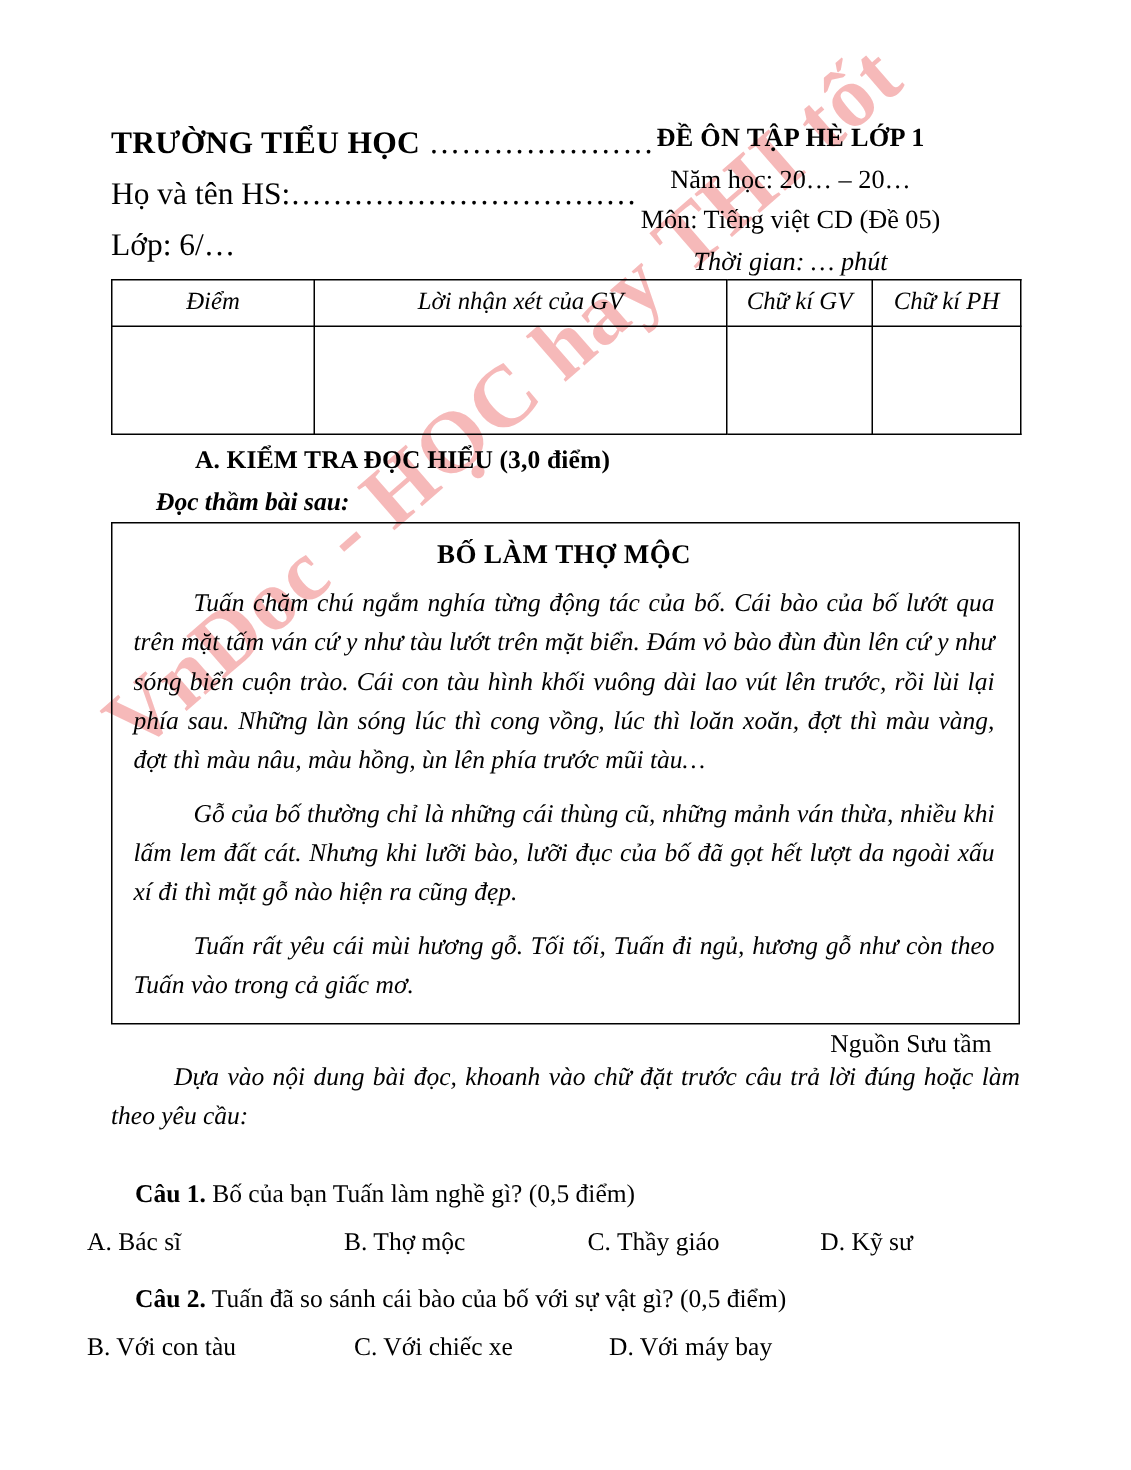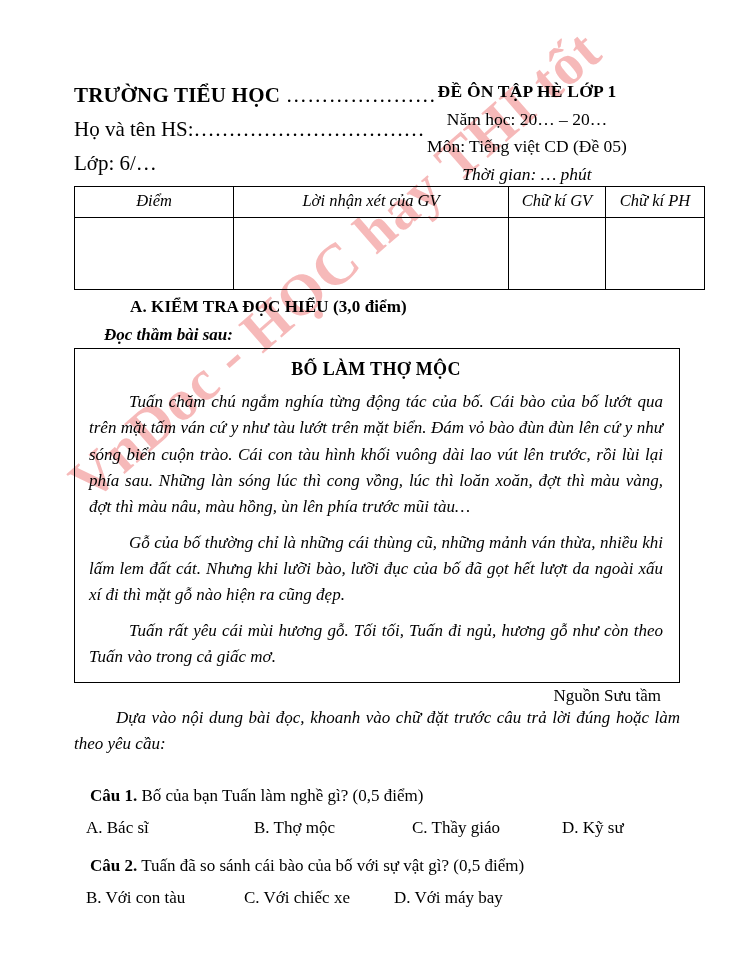--- a/index.html
+++ b/index.html
@@ -92,21 +92,21 @@
   }
   .grade-table td {
     border: 1px solid #000000;
     font-style: italic;
     font-size: 16.5px;
     text-align: center;
     padding: 4px 2px 6px;
   }
   .grade-table .head-row td { height: 28px; }
   .grade-table .body-row td { height: 72px; }
-  .col-diem   { width: 159px; }
+  .col-diem   { width: 135px; }
   .col-nhanxet{ width: 275px; }
   .col-gv     { width: 97px; }
   .col-ph     { width: 99px; }
 
   
   .section-a {
     position: absolute;
     left: 130px;
     top: 297px;
     font-size: 17px;
@@ -178,24 +178,25 @@
   }
   .q1-text { top: 783px; }
   .q1-opts { top: 818px; }
   .q2-text { top: 853px; }
   .q2-opts { top: 888px; }
 
   .q-label { font-weight: 700; margin-left: 16px; }
 
   .options {
     position: absolute;
-    left: 86px;
+    left: 58px;
     width: 606px;
     display: flex;
     font-size: 17px;
+    gap: 20px;
   }
   .opt { white-space: nowrap; }
   .opt-a { width: 168px; }
   .opt-b { width: 158px; }
   .opt-c { width: 150px; }
   .opt-d { width: 130px; }
 </style>
 </head>
 <body>
 

